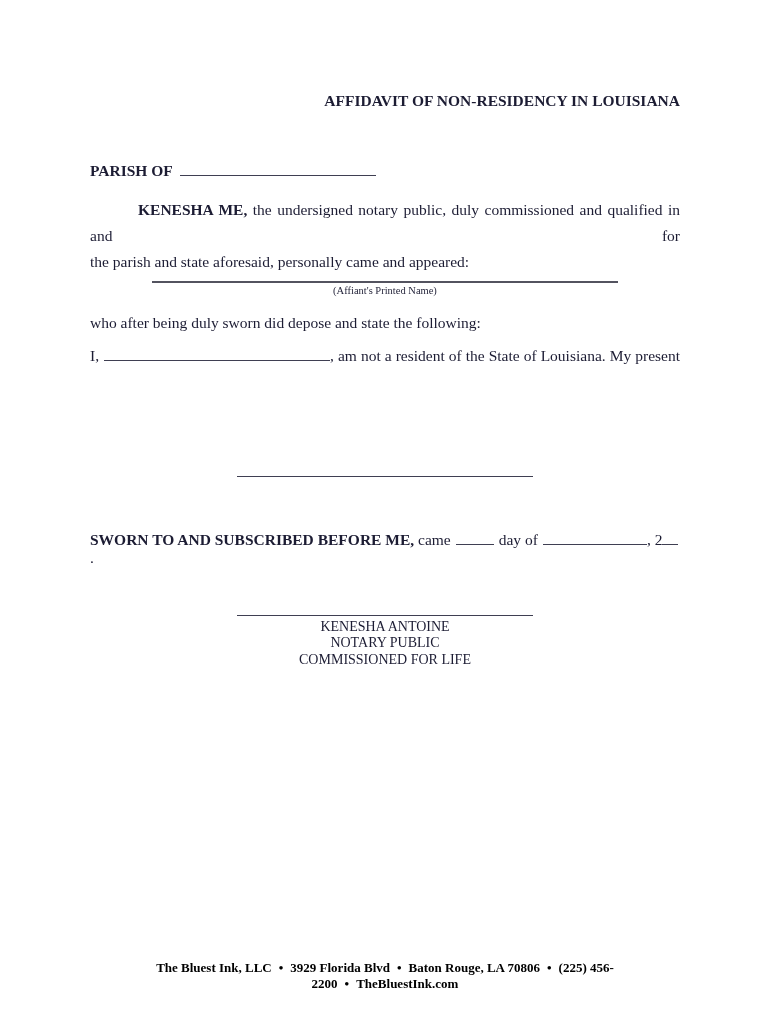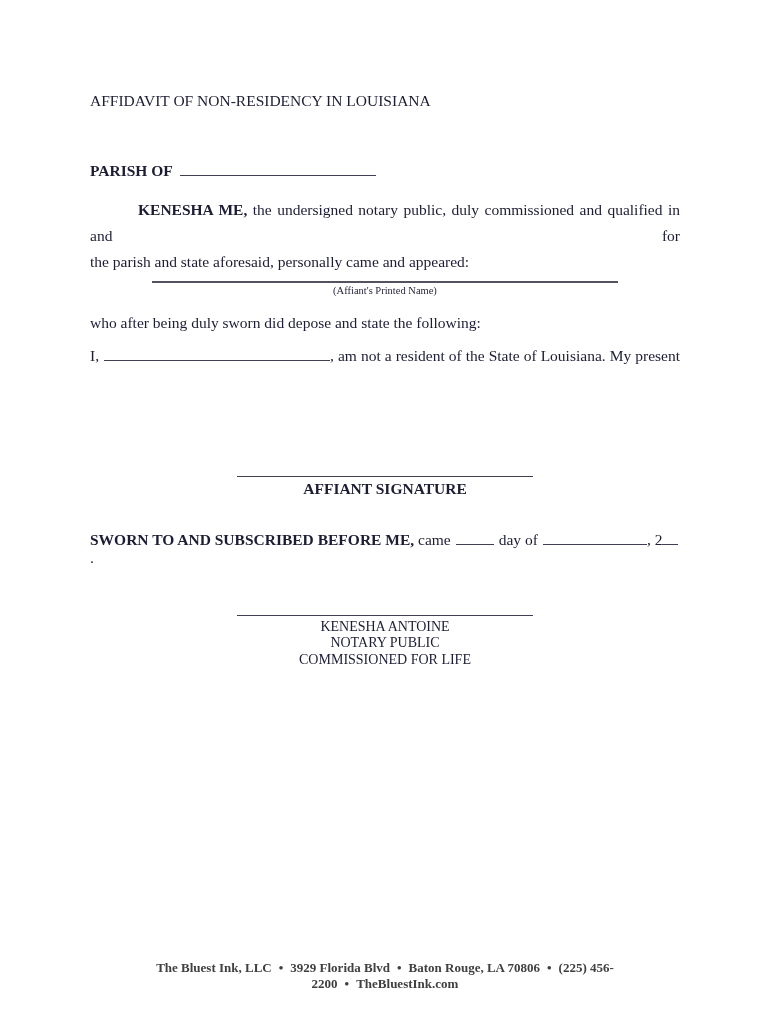--- a/index.html
+++ b/index.html
@@ -14,21 +14,21 @@
   }
   .abs{position:absolute;left:90px;width:590px;}
   .bold{font-weight:bold;}
   .justify-line{text-align:justify;text-align-last:justify;}
   .blank{
     display:inline-block;
     height:13px;
     border-bottom:1.5px solid #3f3f52;
     vertical-align:baseline;
   }
-  .title{top:92px;font-weight:normal;text-align:left;}
+  .title{top:92px;font-weight:bold;text-align:right;}
   .state{top:127px;font-weight:bold;}
   .parish{top:162px;font-weight:bold;}
   .parish .blank{width:196px;margin-left:7px;}
   .before-me{top:197px;line-height:26px;}
   .before-me .line1{text-indent:48px;}
   .field-line{
     position:absolute;
     border-bottom:2px solid #53535f;
     height:20px;
   }
@@ -45,21 +45,21 @@
   .sworn .day-blank{width:38px;margin:0 5px;}
   .sworn .month-blank{width:104px;margin-left:5px;}
   .sworn .year-blank{width:16px;}
   .notary-field{top:595px;left:237px;width:296px;border-bottom:1.5px solid #3f3f52;height:20px;}
   .notary-block{top:619px;text-align:center;font-weight:normal;font-size:14px;line-height:16.4px;}
   .footer{
     top:960px;
     text-align:center;
     font-weight:bold;
     font-size:13px;
-    color:#404040;
+    color:#000000;
   }
   .footer .sep{margin:0 7px;}
 </style>
 </head>
 <body>
 
 <div class="page">
 
   <div class="abs title">AFFIDAVIT OF NON-RESIDENCY IN LOUISIANA</div>
 
@@ -80,21 +80,20 @@
   <div class="abs affiant-caption">(Affiant's Printed Name)</div>
 
   <div class="abs depose">who after being duly sworn did depose and state the following:</div>
 
   <div class="abs stmt1 justify-line">
     <span>I,</span><span class="blank"></span><span>, am not a resident of the State of Louisiana.  My present</span>
   </div>
 
 
   <div class="field-line sig-field"></div>
-  <div class="abs sig-label">AFFIANT SIGNATURE</div>
 
   <div class="abs sworn">
     <span class="bold">SWORN TO AND SUBSCRIBED BEFORE ME,</span>
     <span>came</span><span class="blank day-blank"></span><span>day of</span><span class="blank month-blank"></span><span>, 2</span><span class="blank year-blank"></span><span>.</span>
   </div>
 
   <div class="field-line notary-field"></div>
   <div class="abs notary-block">
     <div>KENESHA ANTOINE</div>
     <div>NOTARY PUBLIC</div>

